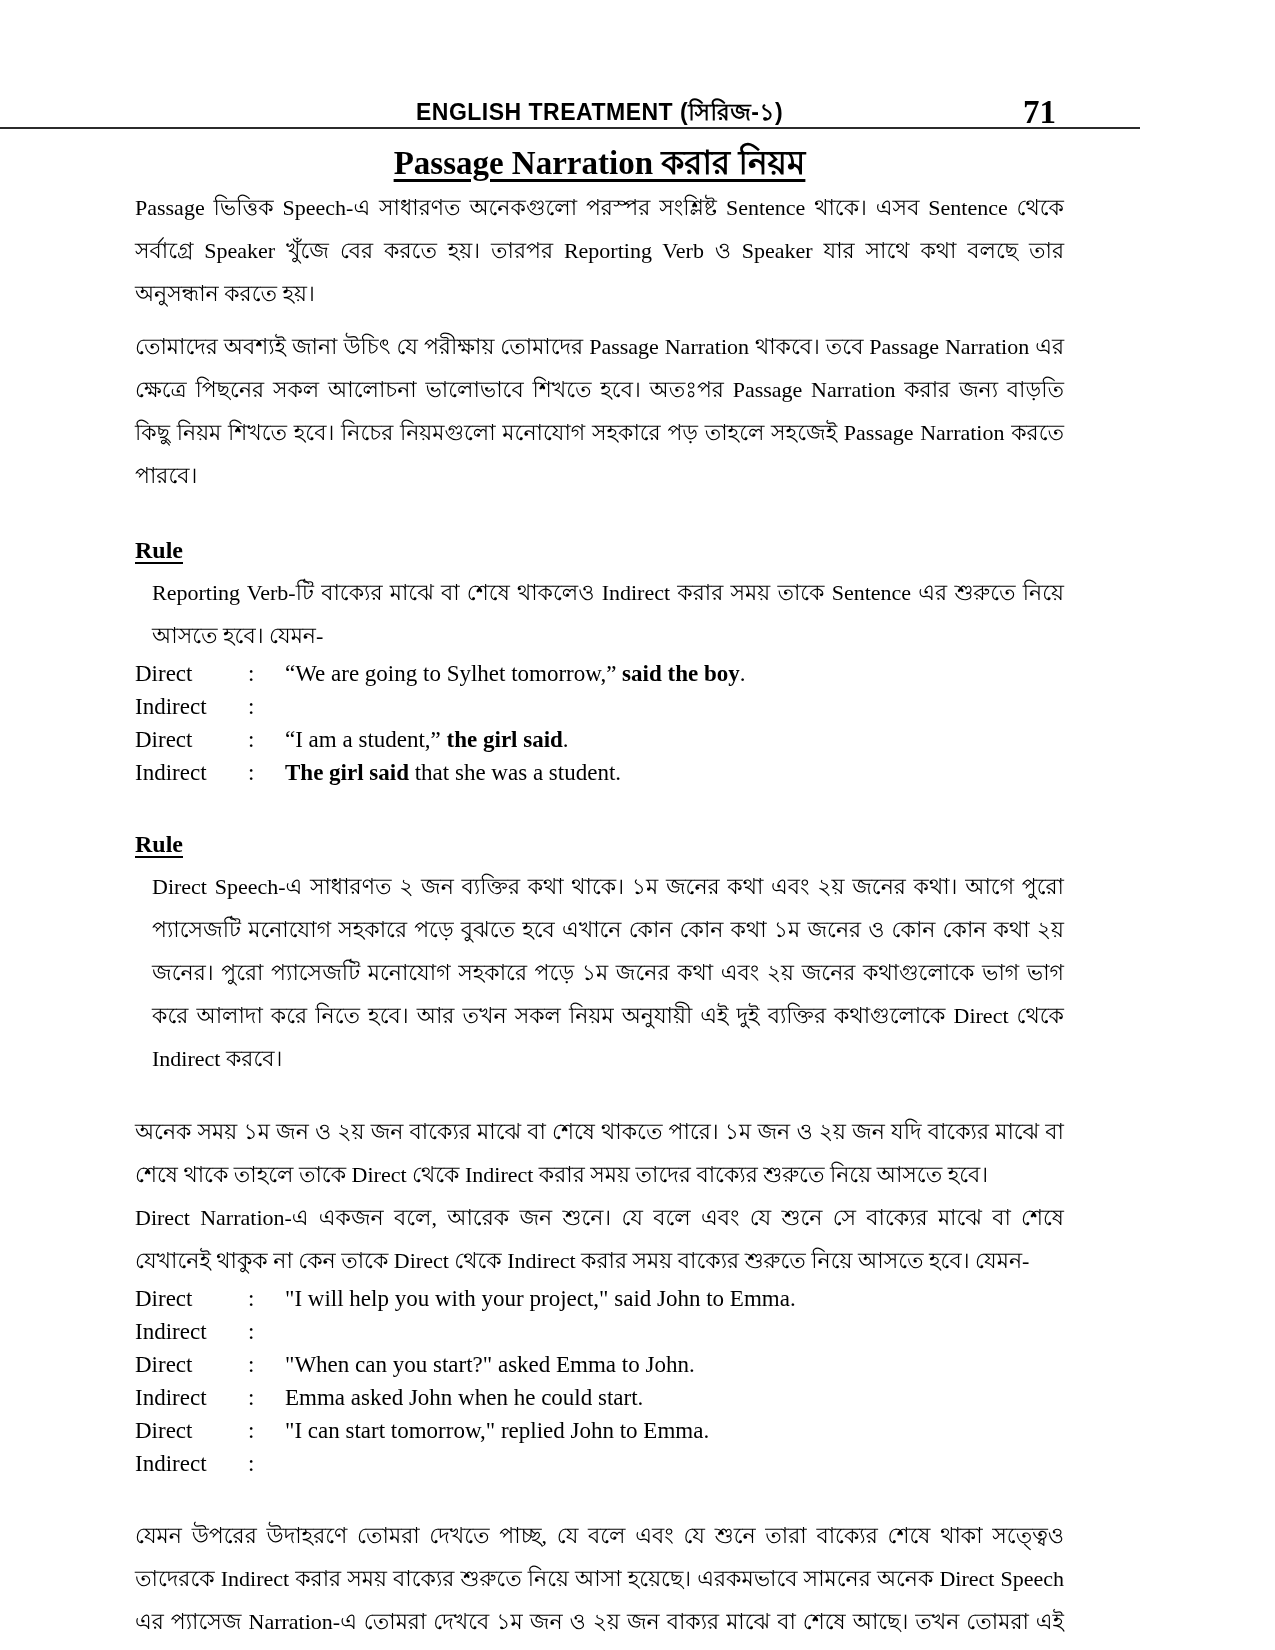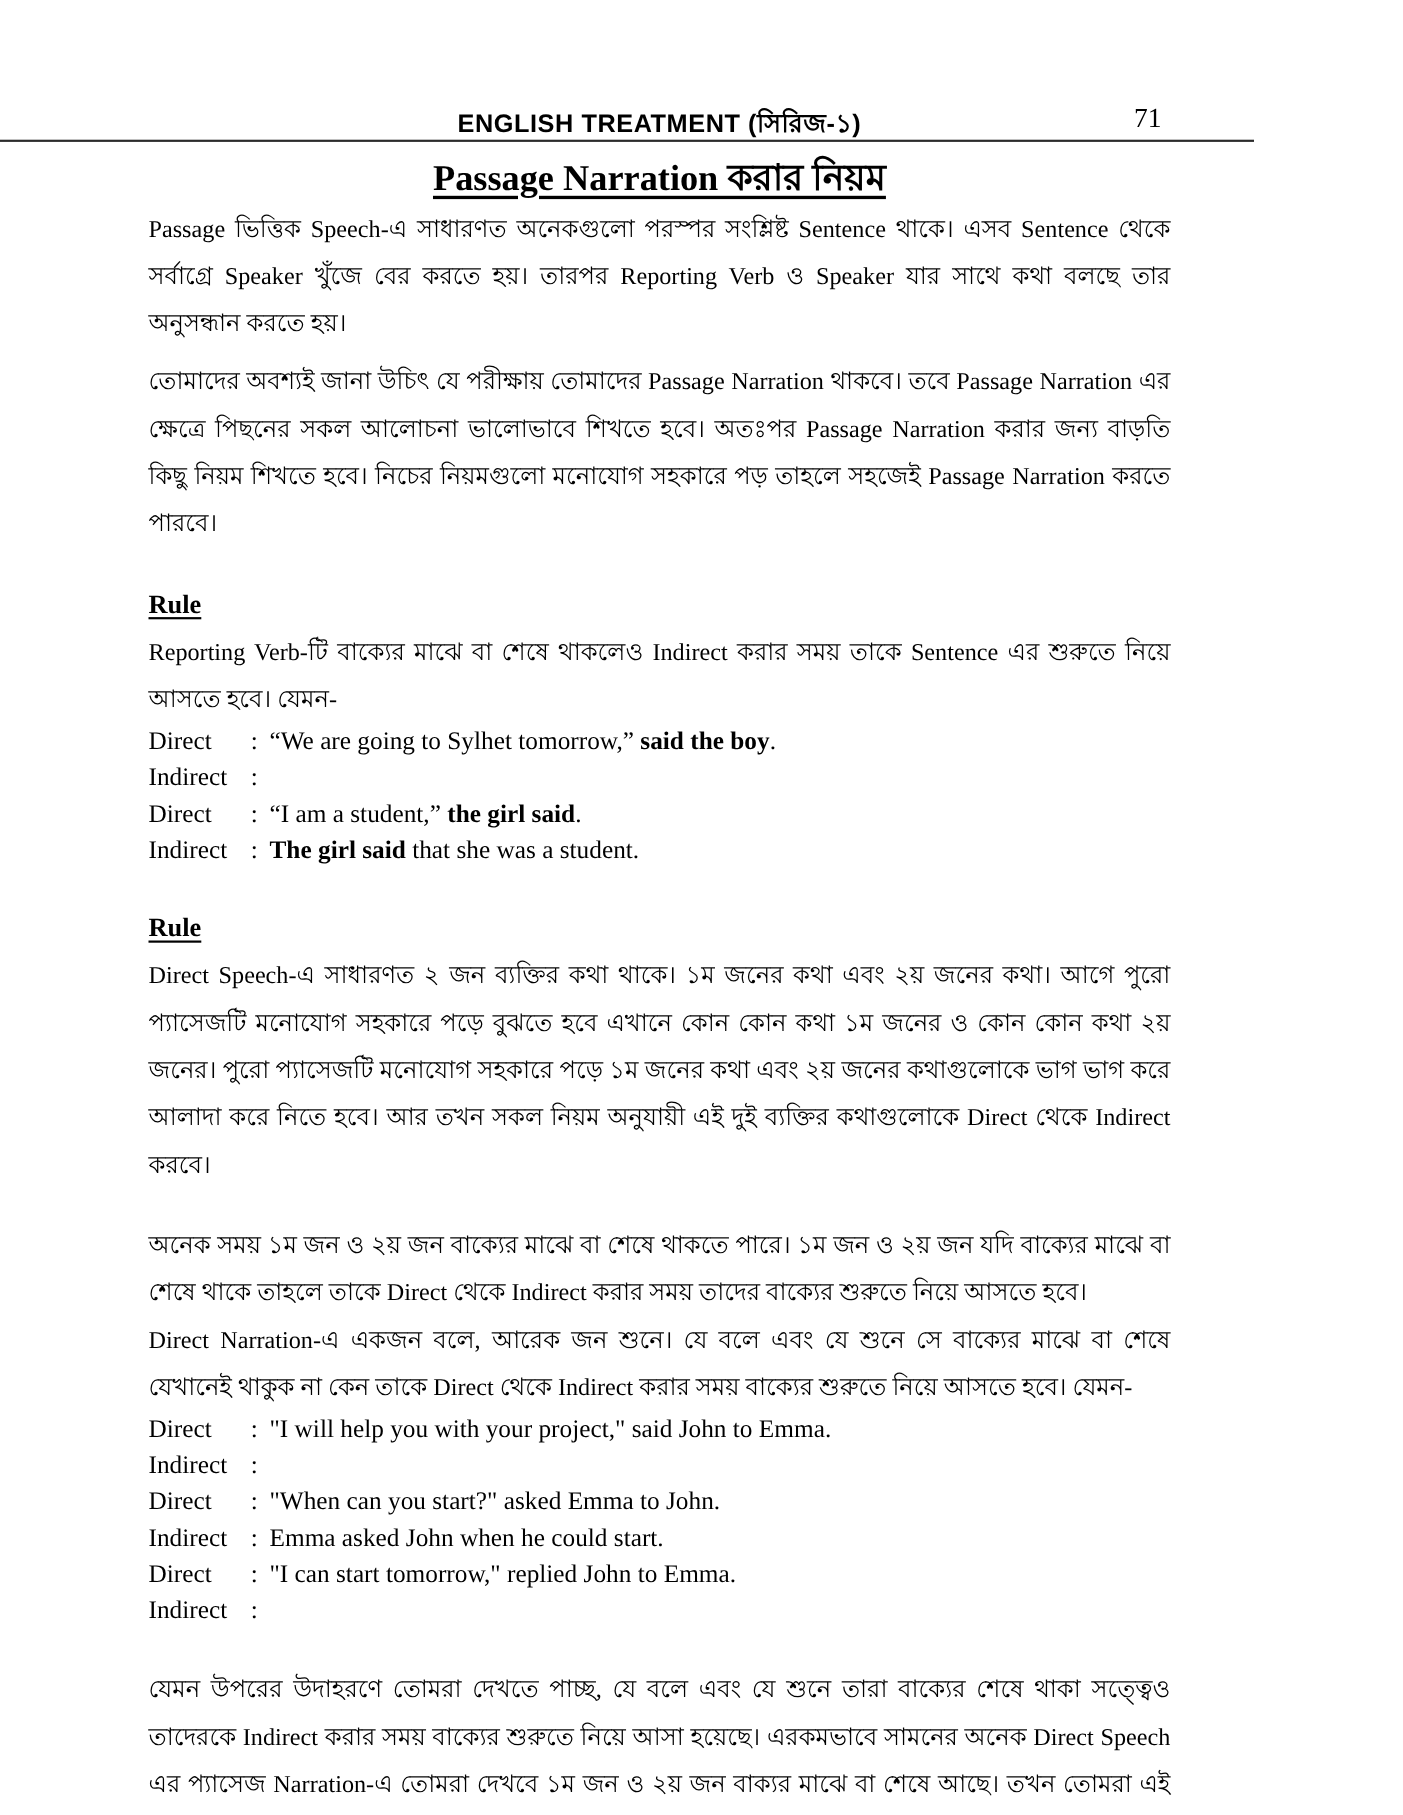--- a/index.html
+++ b/index.html
@@ -17,21 +17,21 @@
   
   .header-text {
     position: absolute; top: 94px; left: 135px; right: 135px;
     text-align: center;
     font-family: "Liberation Sans", "DejaVu Sans", sans-serif;
     font-weight: bold; font-size: 23px; letter-spacing: 0.5px;
   }
   .page-number {
     position: absolute; right: 8px; top: 0;
     font-family: "Liberation Serif", "DejaVu Serif", serif;
-    font-weight: normal; font-size: 25px; letter-spacing: 0;
+    font-weight: bold; font-size: 33px; letter-spacing: 0;
   }
   .header-rule {
     position: absolute; top: 127px; left: 0; width: 1140px; height: 2px;
     background: #2b2b2b;
   }
 
   
   .content { padding: 140px 135px 0 135px; }
 
   .doc-title {
@@ -48,24 +48,24 @@
   }
   .intro { margin-top: 10px; }
 
   .rule-heading {
     margin: 0; font-size: 24px; font-weight: bold; line-height: 30px;
     text-decoration: underline; text-decoration-thickness: 2px;
     text-underline-offset: 4px;
   }
   .rule1-heading { margin-top: 38px; }
   .rule2-heading { margin-top: 40px; }
-  .rule-body { margin-top: 6px; }
+  .rule-body { margin-top: 6px; margin-left: 17px; }
 
   .examples { font-size: 23px; line-height: 33px; }
-  .example-row { display: flex; }
+  .example-row { display: flex; gap: 20px; }
   .ex-label { width: 93px; flex: 0 0 93px; }
   .ex-colon { width: 17px; flex: 0 0 17px; }
   .ex-text { flex: 1; }
   .ex-text b { font-weight: bold; }
 
   .para-mid { margin-top: 30px; }
   .para-follow { margin-top: 0; }
   .closing { margin-top: 34px; }
 </style>
 </head>

